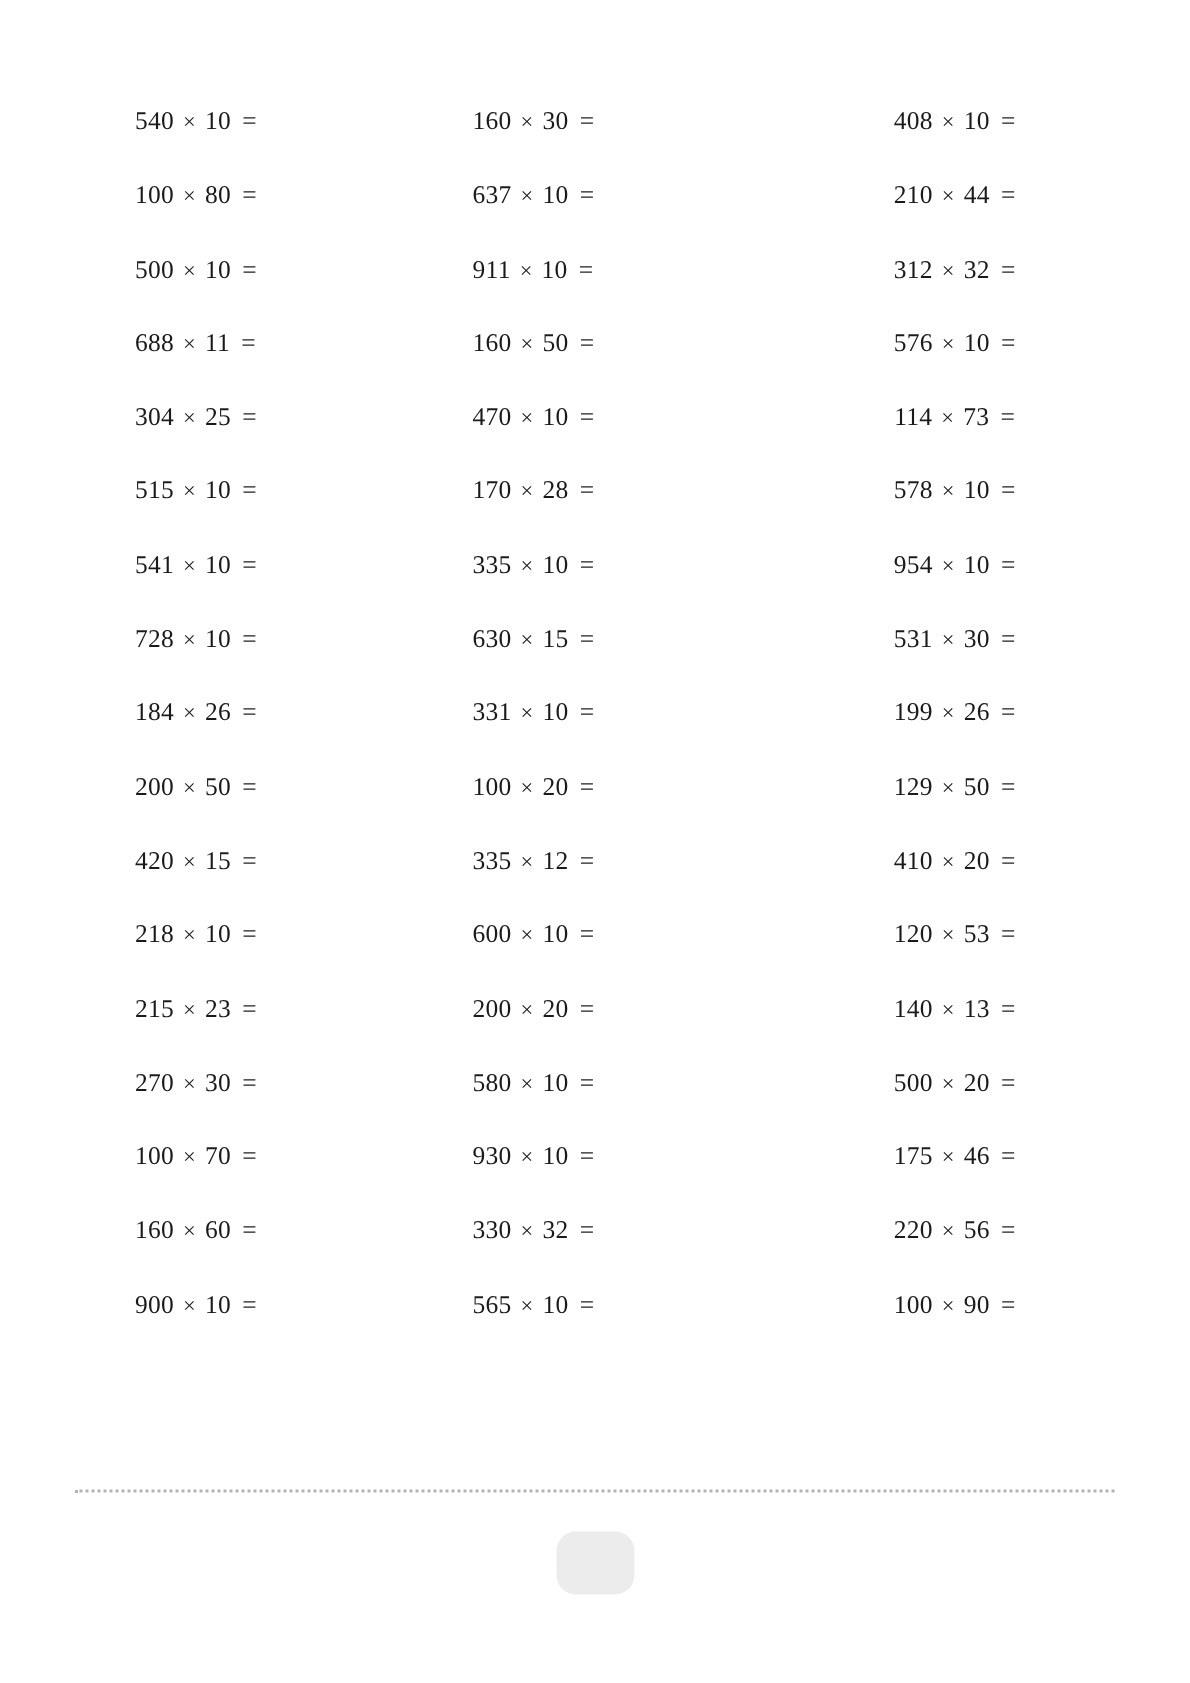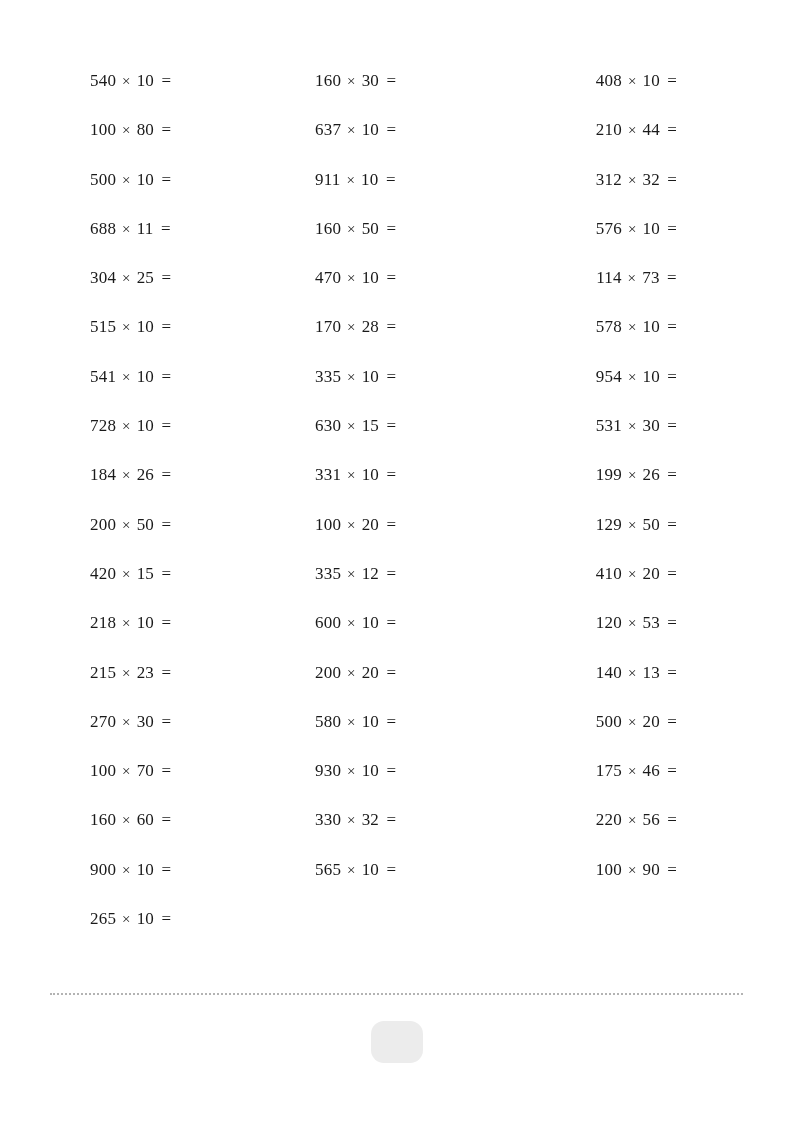--- a/index.html
+++ b/index.html
@@ -88,21 +88,20 @@
           <div class="problem"><span>728</span><span class="op"> × </span><span>10</span><span class="eq"> =</span></div>
           <div class="problem"><span>184</span><span class="op"> × </span><span>26</span><span class="eq"> =</span></div>
           <div class="problem"><span>200</span><span class="op"> × </span><span>50</span><span class="eq"> =</span></div>
           <div class="problem"><span>420</span><span class="op"> × </span><span>15</span><span class="eq"> =</span></div>
           <div class="problem"><span>218</span><span class="op"> × </span><span>10</span><span class="eq"> =</span></div>
           <div class="problem"><span>215</span><span class="op"> × </span><span>23</span><span class="eq"> =</span></div>
           <div class="problem"><span>270</span><span class="op"> × </span><span>30</span><span class="eq"> =</span></div>
           <div class="problem"><span>100</span><span class="op"> × </span><span>70</span><span class="eq"> =</span></div>
           <div class="problem"><span>160</span><span class="op"> × </span><span>60</span><span class="eq"> =</span></div>
           <div class="problem"><span>900</span><span class="op"> × </span><span>10</span><span class="eq"> =</span></div>
-          <div class="problem"><span>265</span><span class="op"> × </span><span>10</span><span class="eq"> =</span></div>
         </div>
       <div class="column col-1">
           <div class="problem"><span>160</span><span class="op"> × </span><span>30</span><span class="eq"> =</span></div>
           <div class="problem"><span>637</span><span class="op"> × </span><span>10</span><span class="eq"> =</span></div>
           <div class="problem"><span>911</span><span class="op"> × </span><span>10</span><span class="eq"> =</span></div>
           <div class="problem"><span>160</span><span class="op"> × </span><span>50</span><span class="eq"> =</span></div>
           <div class="problem"><span>470</span><span class="op"> × </span><span>10</span><span class="eq"> =</span></div>
           <div class="problem"><span>170</span><span class="op"> × </span><span>28</span><span class="eq"> =</span></div>
           <div class="problem"><span>335</span><span class="op"> × </span><span>10</span><span class="eq"> =</span></div>
           <div class="problem"><span>630</span><span class="op"> × </span><span>15</span><span class="eq"> =</span></div>

